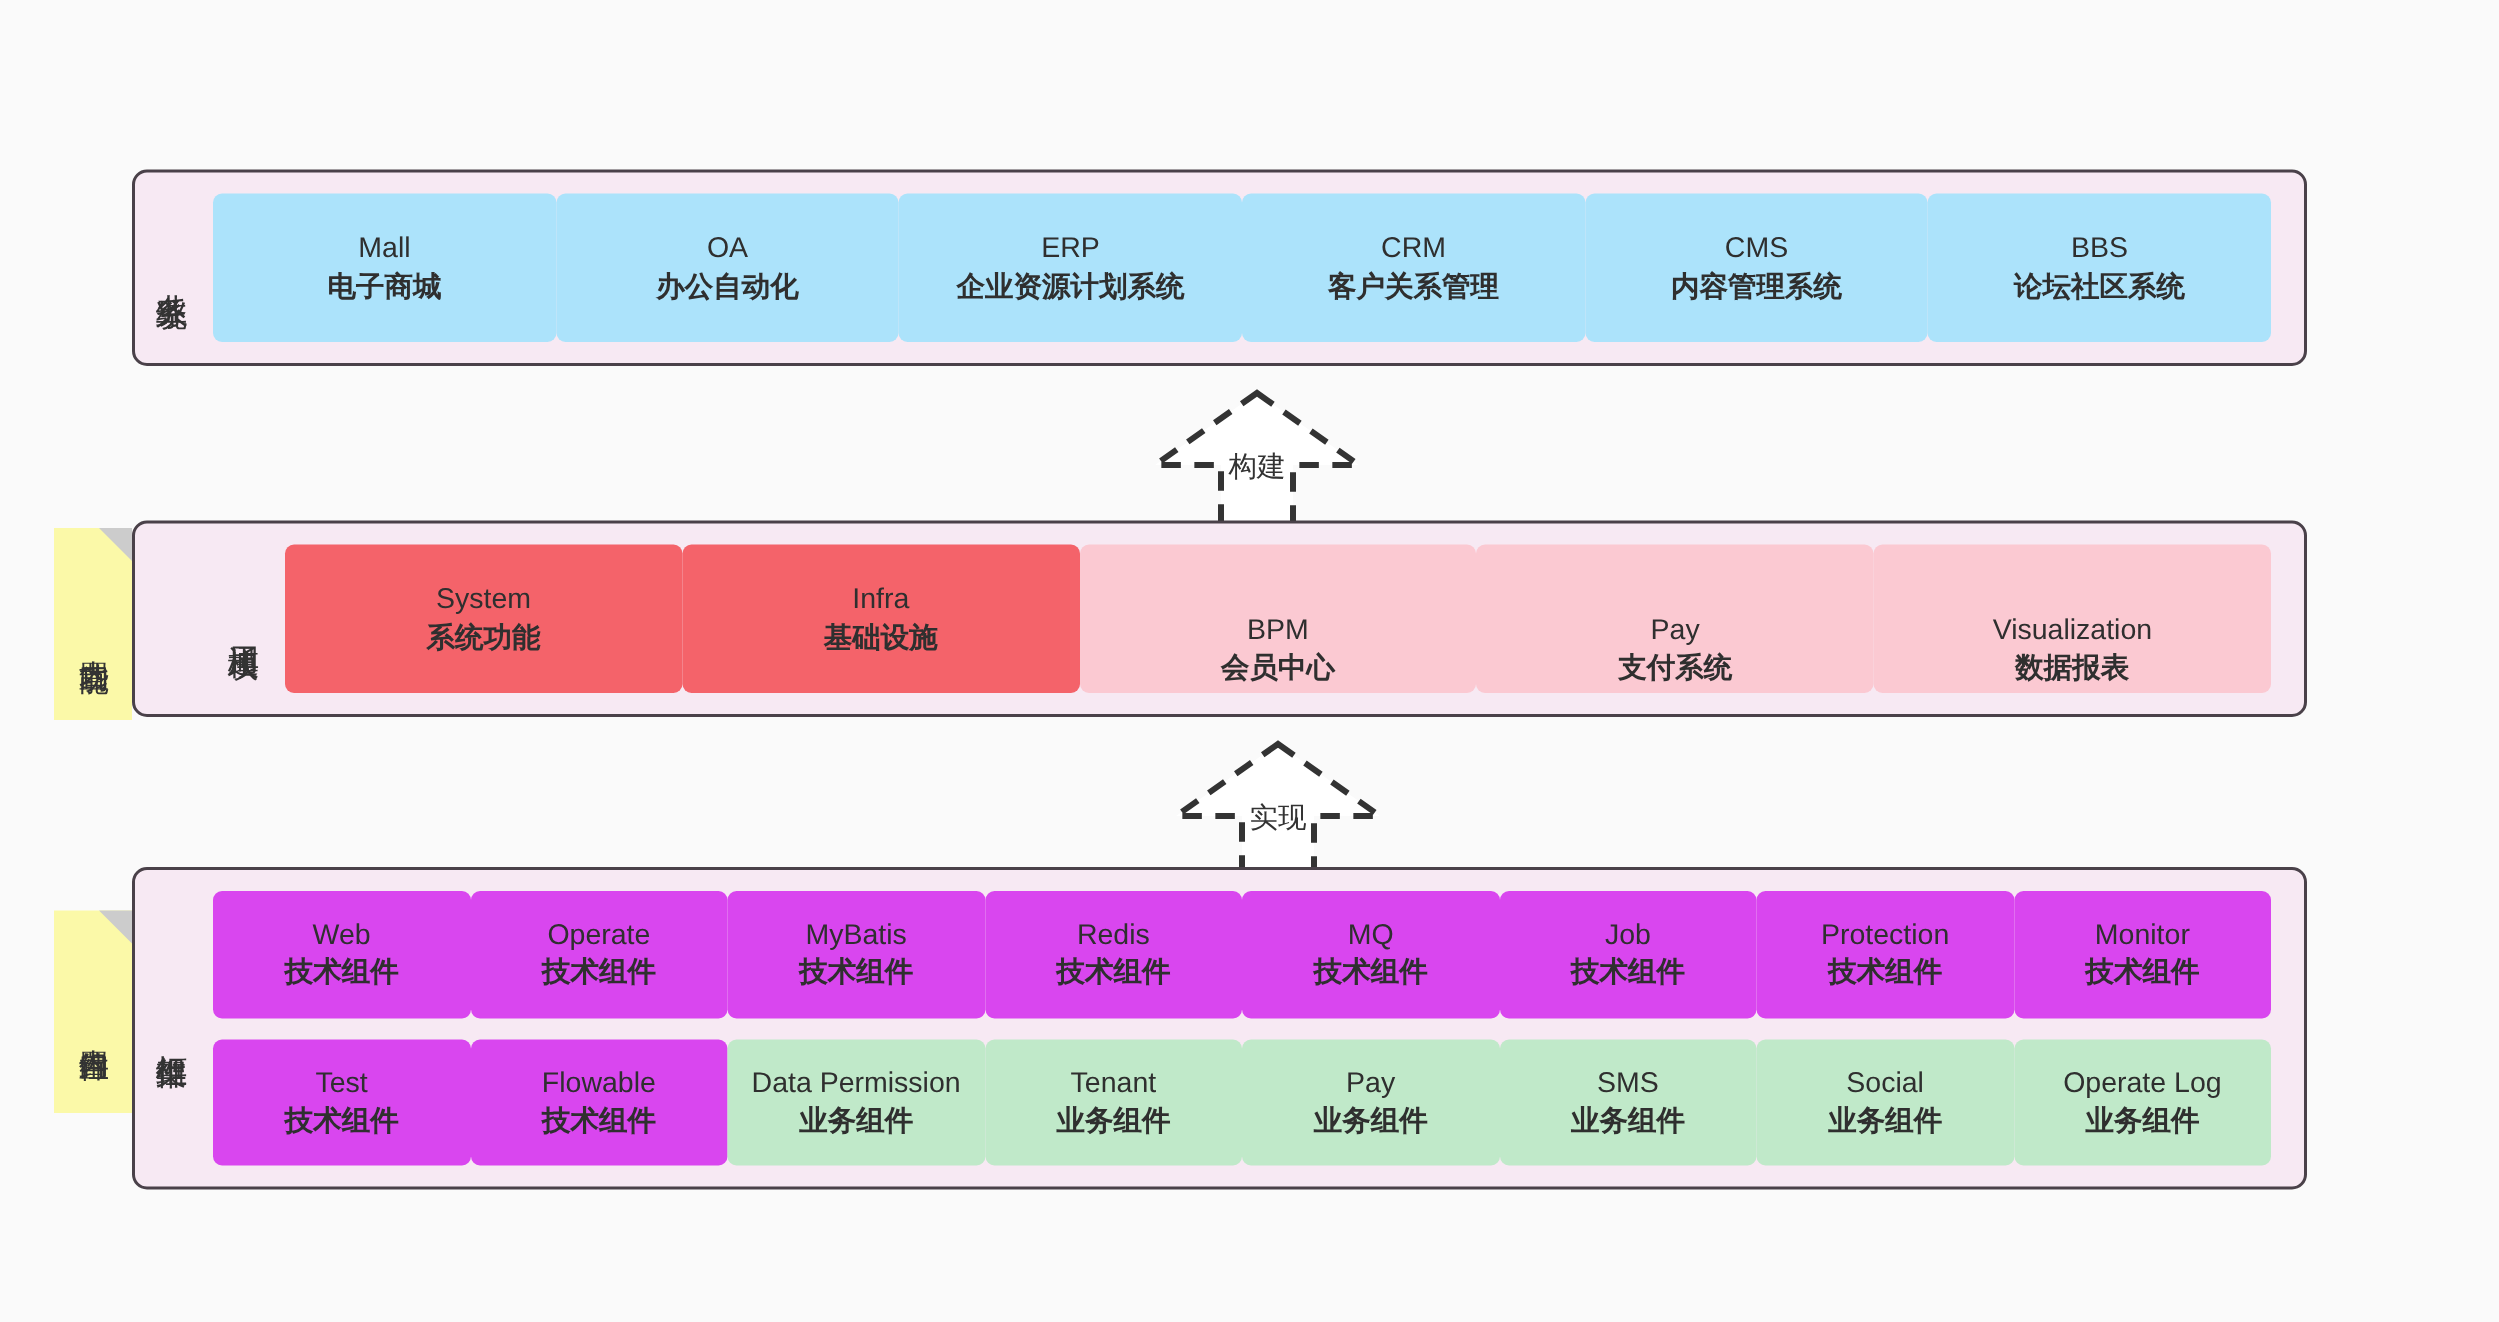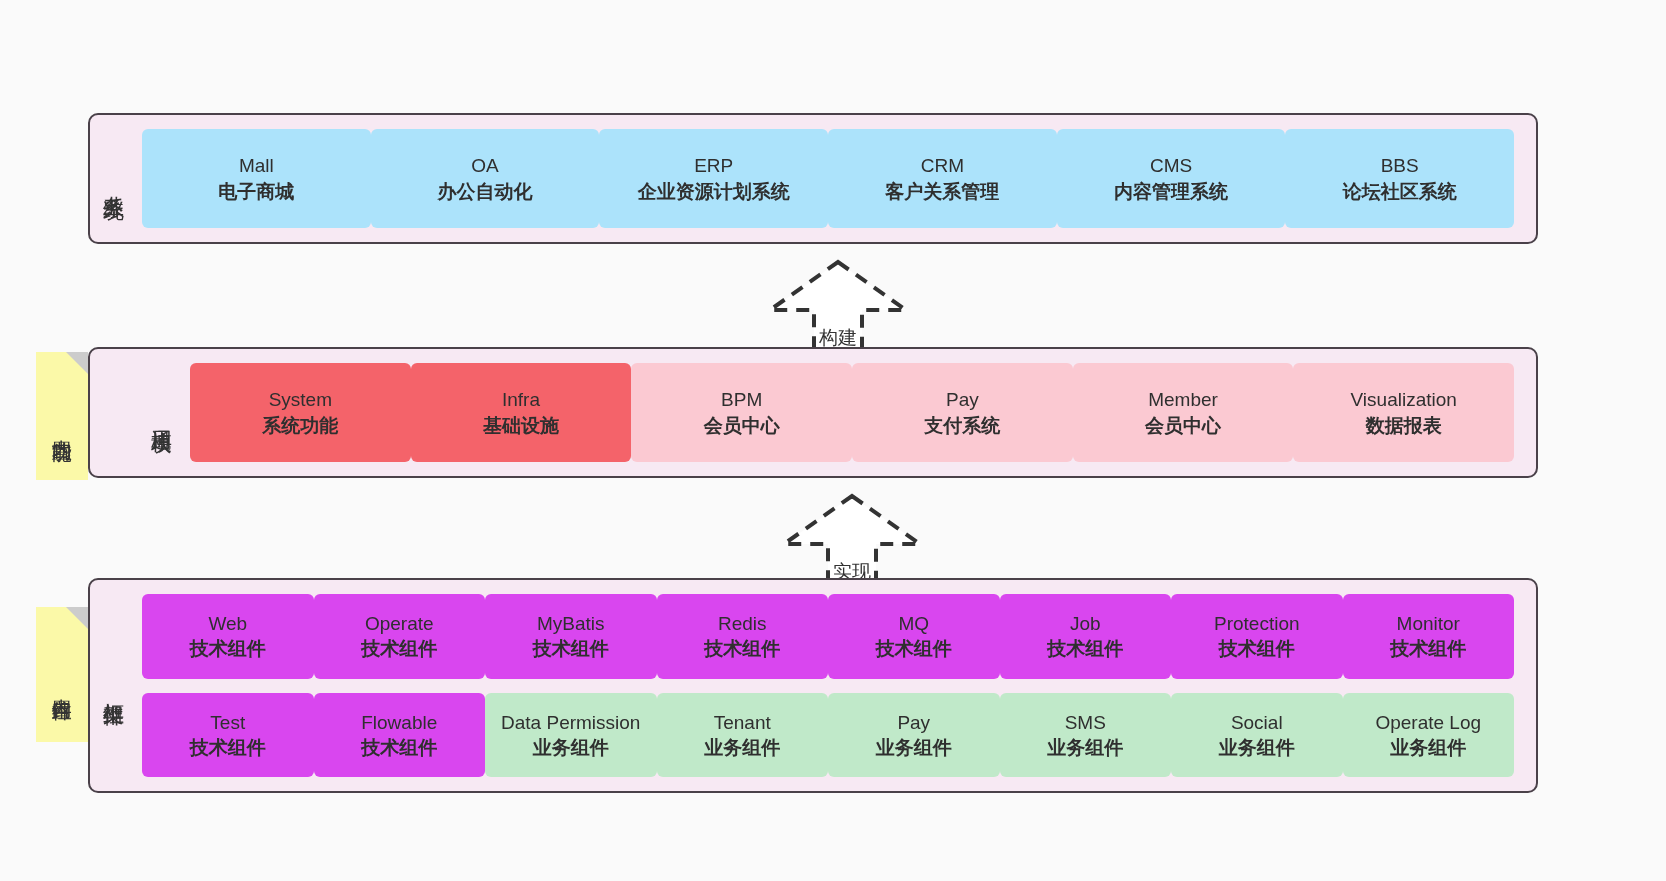--- a/index.html
+++ b/index.html
@@ -79,21 +79,21 @@
     color: #2f2f2f;
     box-sizing: border-box;
     padding: 4px 6px;
   }
   .card .card-name { display: block; }
   .card .card-sub  { display: block; font-weight: bold; }
 
   
   .c-blue       { background: #ace3fb; }
   .c-red        { background: #f4636a; }
-  .c-pink       { background: #fbc9d2; }
+  .c-pink       { background: #fbc9d2; justify-content: flex-end; }
   .c-green      { background: #d946ef; }
   .c-greenlight { background: #c0e9c9; }
 
   
   .note {
     position: absolute;
     background: #fbf9a8;
     width: 52px;
     display: flex;
     align-items: center;
@@ -126,21 +126,20 @@
   .arrow-wrap svg { display: block; }
   .arrow-label {
     position: absolute;
     left: 50%;
     transform: translateX(-50%);
     top: 42px;
     font-size: 19px;
     color: #333333;
     background: transparent;
     white-space: nowrap;
-    margin-top: 27px;
   }
 </style>
 </head>
 <body>
 
 <div class="canvas">
 
   <div class="layer" id="layer-business" style="left:88px; top:113px; width:1450px; height:131px;">
     <div class="layer-title">业务系统</div>
     <div class="layer-body">
@@ -210,24 +209,20 @@
         <div class="card c-pink">
           <span class="card-name">BPM</span>
           <span class="card-sub">会员中心</span>
         </div>
 
         <div class="card c-pink">
           <span class="card-name">Pay</span>
           <span class="card-sub">支付系统</span>
         </div>
 
-        <div class="card c-pink">
-          <span class="card-name">Member</span>
-          <span class="card-sub">会员中心</span>
-        </div>
 
         <div class="card c-pink">
           <span class="card-name">Visualization</span>
           <span class="card-sub">数据报表</span>
         </div>
 
       </div>
     </div>
   </div>
 

